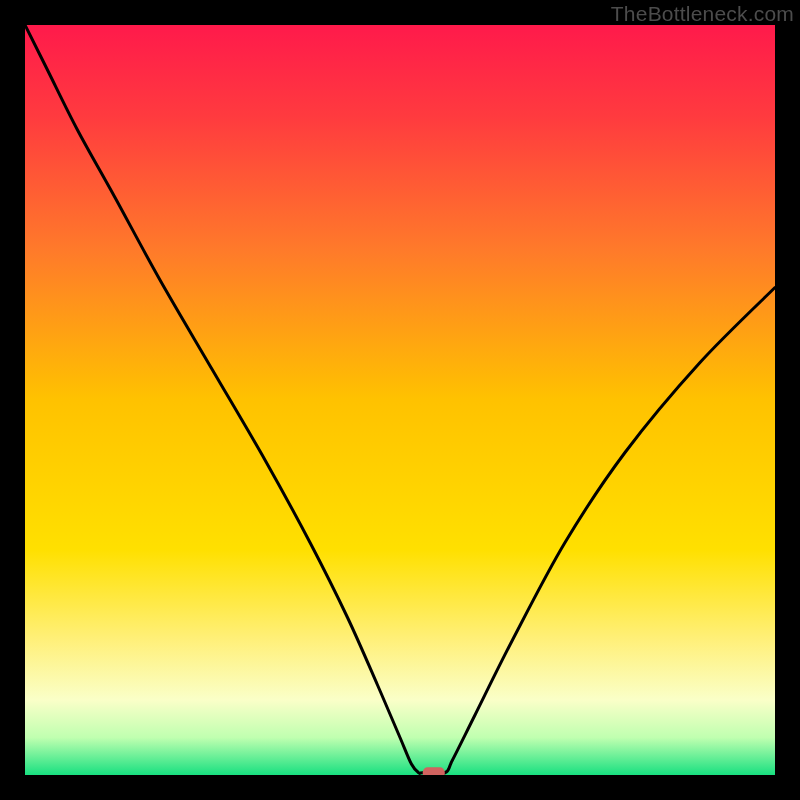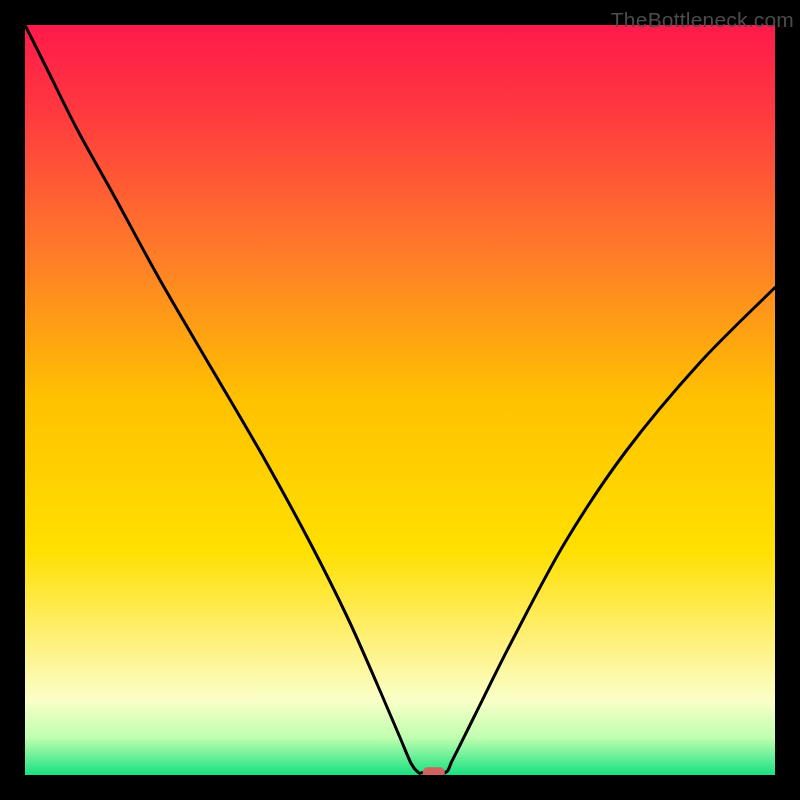--- a/index.html
+++ b/index.html
@@ -6,21 +6,21 @@
   body {
     width: 800px;
     height: 800px;
     background: #000;
     font-family: Arial, Helvetica, sans-serif;
     position: relative;
     overflow: hidden;
   }
   .watermark {
     position: absolute;
-    top: 8px;
+    top: 2px;
     right: 6px;
     color: #4c4c4c;
     font-size: 21px;
     font-weight: 500;
     z-index: 10;
     letter-spacing: 0.2px;
   }
   .plot-wrap {
     position: absolute;
     top: 25px;

